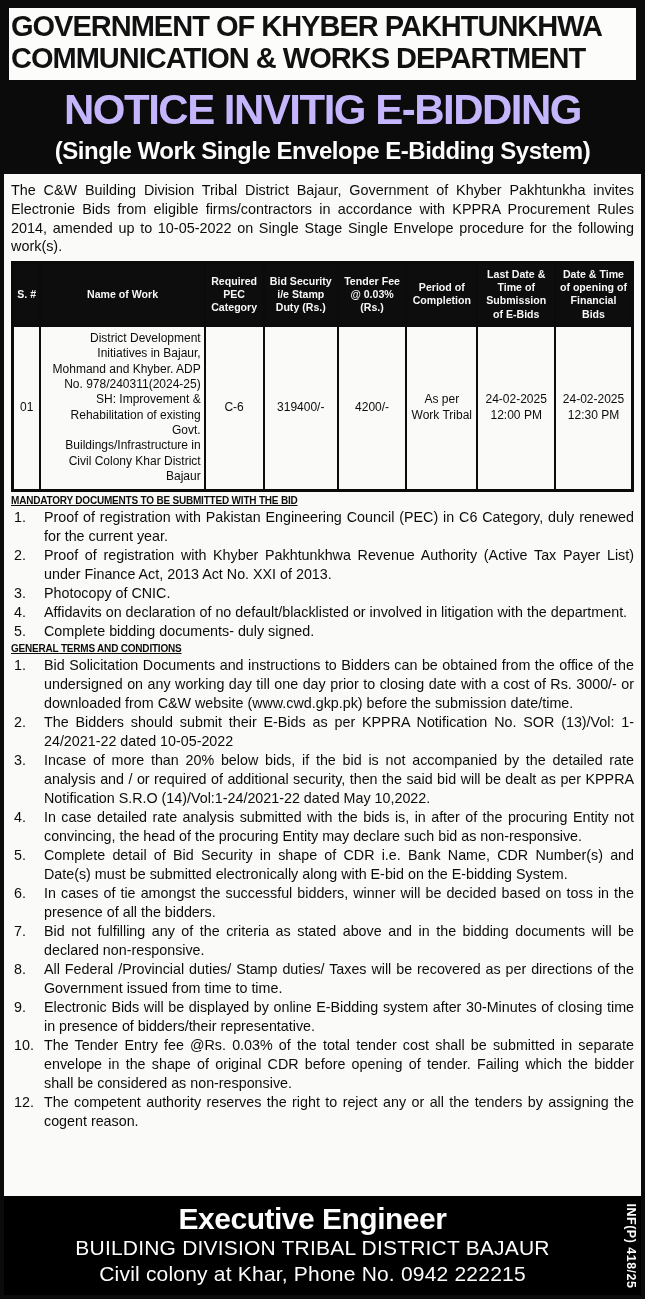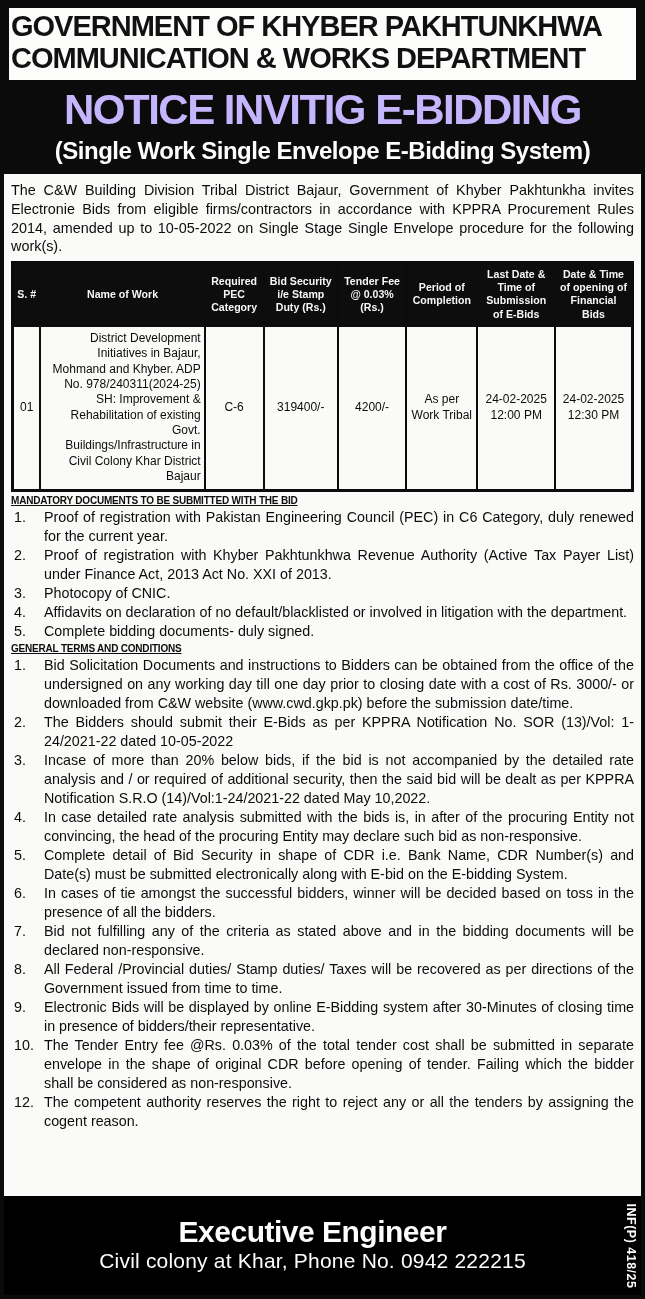--- a/index.html
+++ b/index.html
@@ -180,17 +180,18 @@
         <div class="li">
         <span class="num">12.</span>
         <span class="txt">The competent authority reserves the right to reject any or all the tenders by assigning the cogent reason.</span>
       </div>
       </div>
 
   </div>
 
   <div class="footer">
     <div class="f-title">Executive Engineer</div>
+    <div class="f-line">BUILDING DIVISION TRIBAL DISTRICT BAJAUR</div>
     <div class="f-line">Civil colony at Khar, Phone No. 0942 222215</div>
     <div class="inf-ref">INF(P) 418/25</div>
   </div>
 
 </div>
 
 </body></html>

